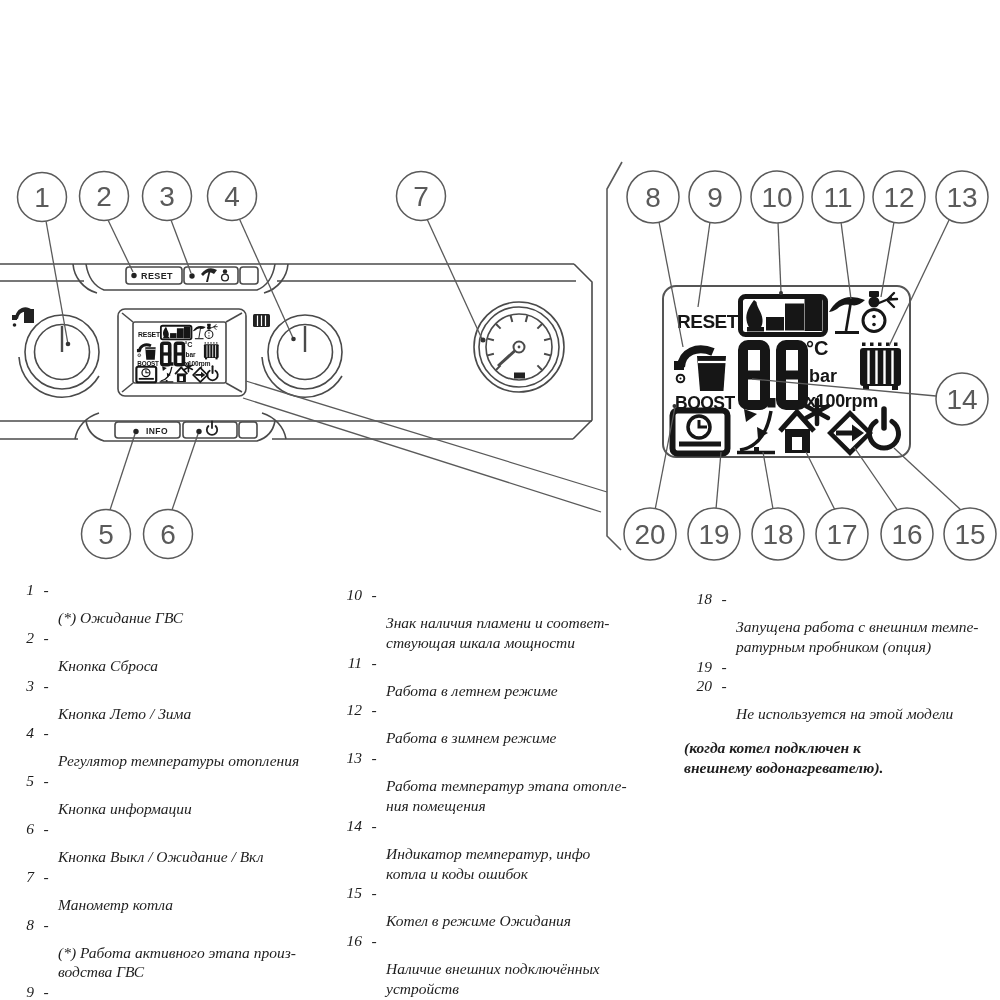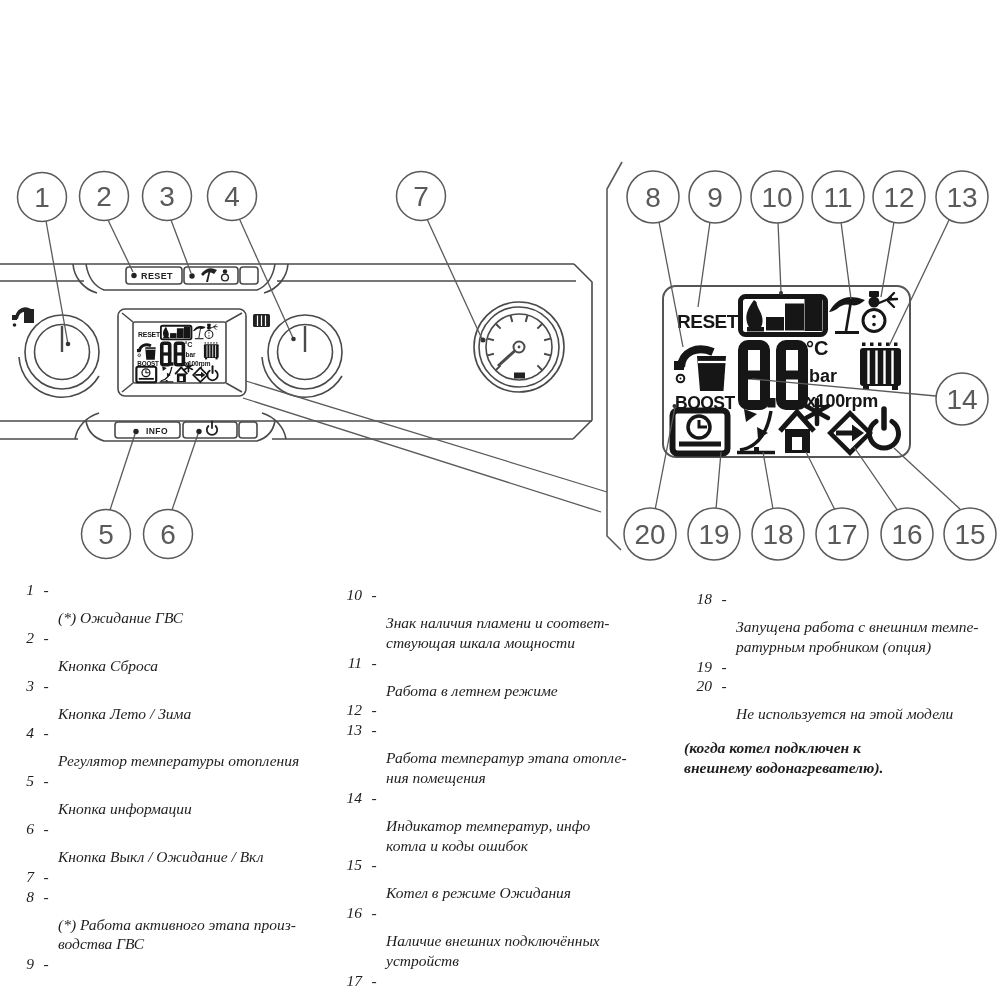--- a/index.html
+++ b/index.html
@@ -402,20 +402,21 @@
         <span class="txt">Кнопка информации</span>
       </div>
       <div class="li">
         <span class="num">6</span>
         <span class="dash">-</span>
         <span class="txt">Кнопка Выкл / Ожидание / Вкл</span>
       </div>
       <div class="li">
         <span class="num">7</span>
         <span class="dash">-</span>
+        <span class="txt">Манометр котла</span>
       </div>
       <div class="li">
         <span class="num">8</span>
         <span class="dash">-</span>
         <span class="txt">(*) Работа активного этапа произ-
 водства ГВС</span>
       </div>
       <div class="li">
         <span class="num">9</span>
         <span class="dash">-</span>
@@ -429,20 +430,21 @@
 ствующая шкала мощности</span>
       </div>
       <div class="li">
         <span class="num">11</span>
         <span class="dash">-</span>
         <span class="txt">Работа в летнем режиме</span>
       </div>
       <div class="li">
         <span class="num">12</span>
         <span class="dash">-</span>
+        <span class="txt">Работа в зимнем режиме</span>
       </div>
       <div class="li">
         <span class="num">13</span>
         <span class="dash">-</span>
         <span class="txt">Работа температур этапа отопле-
 ния помещения</span>
       </div>
       <div class="li">
         <span class="num">14</span>
         <span class="dash">-</span>

